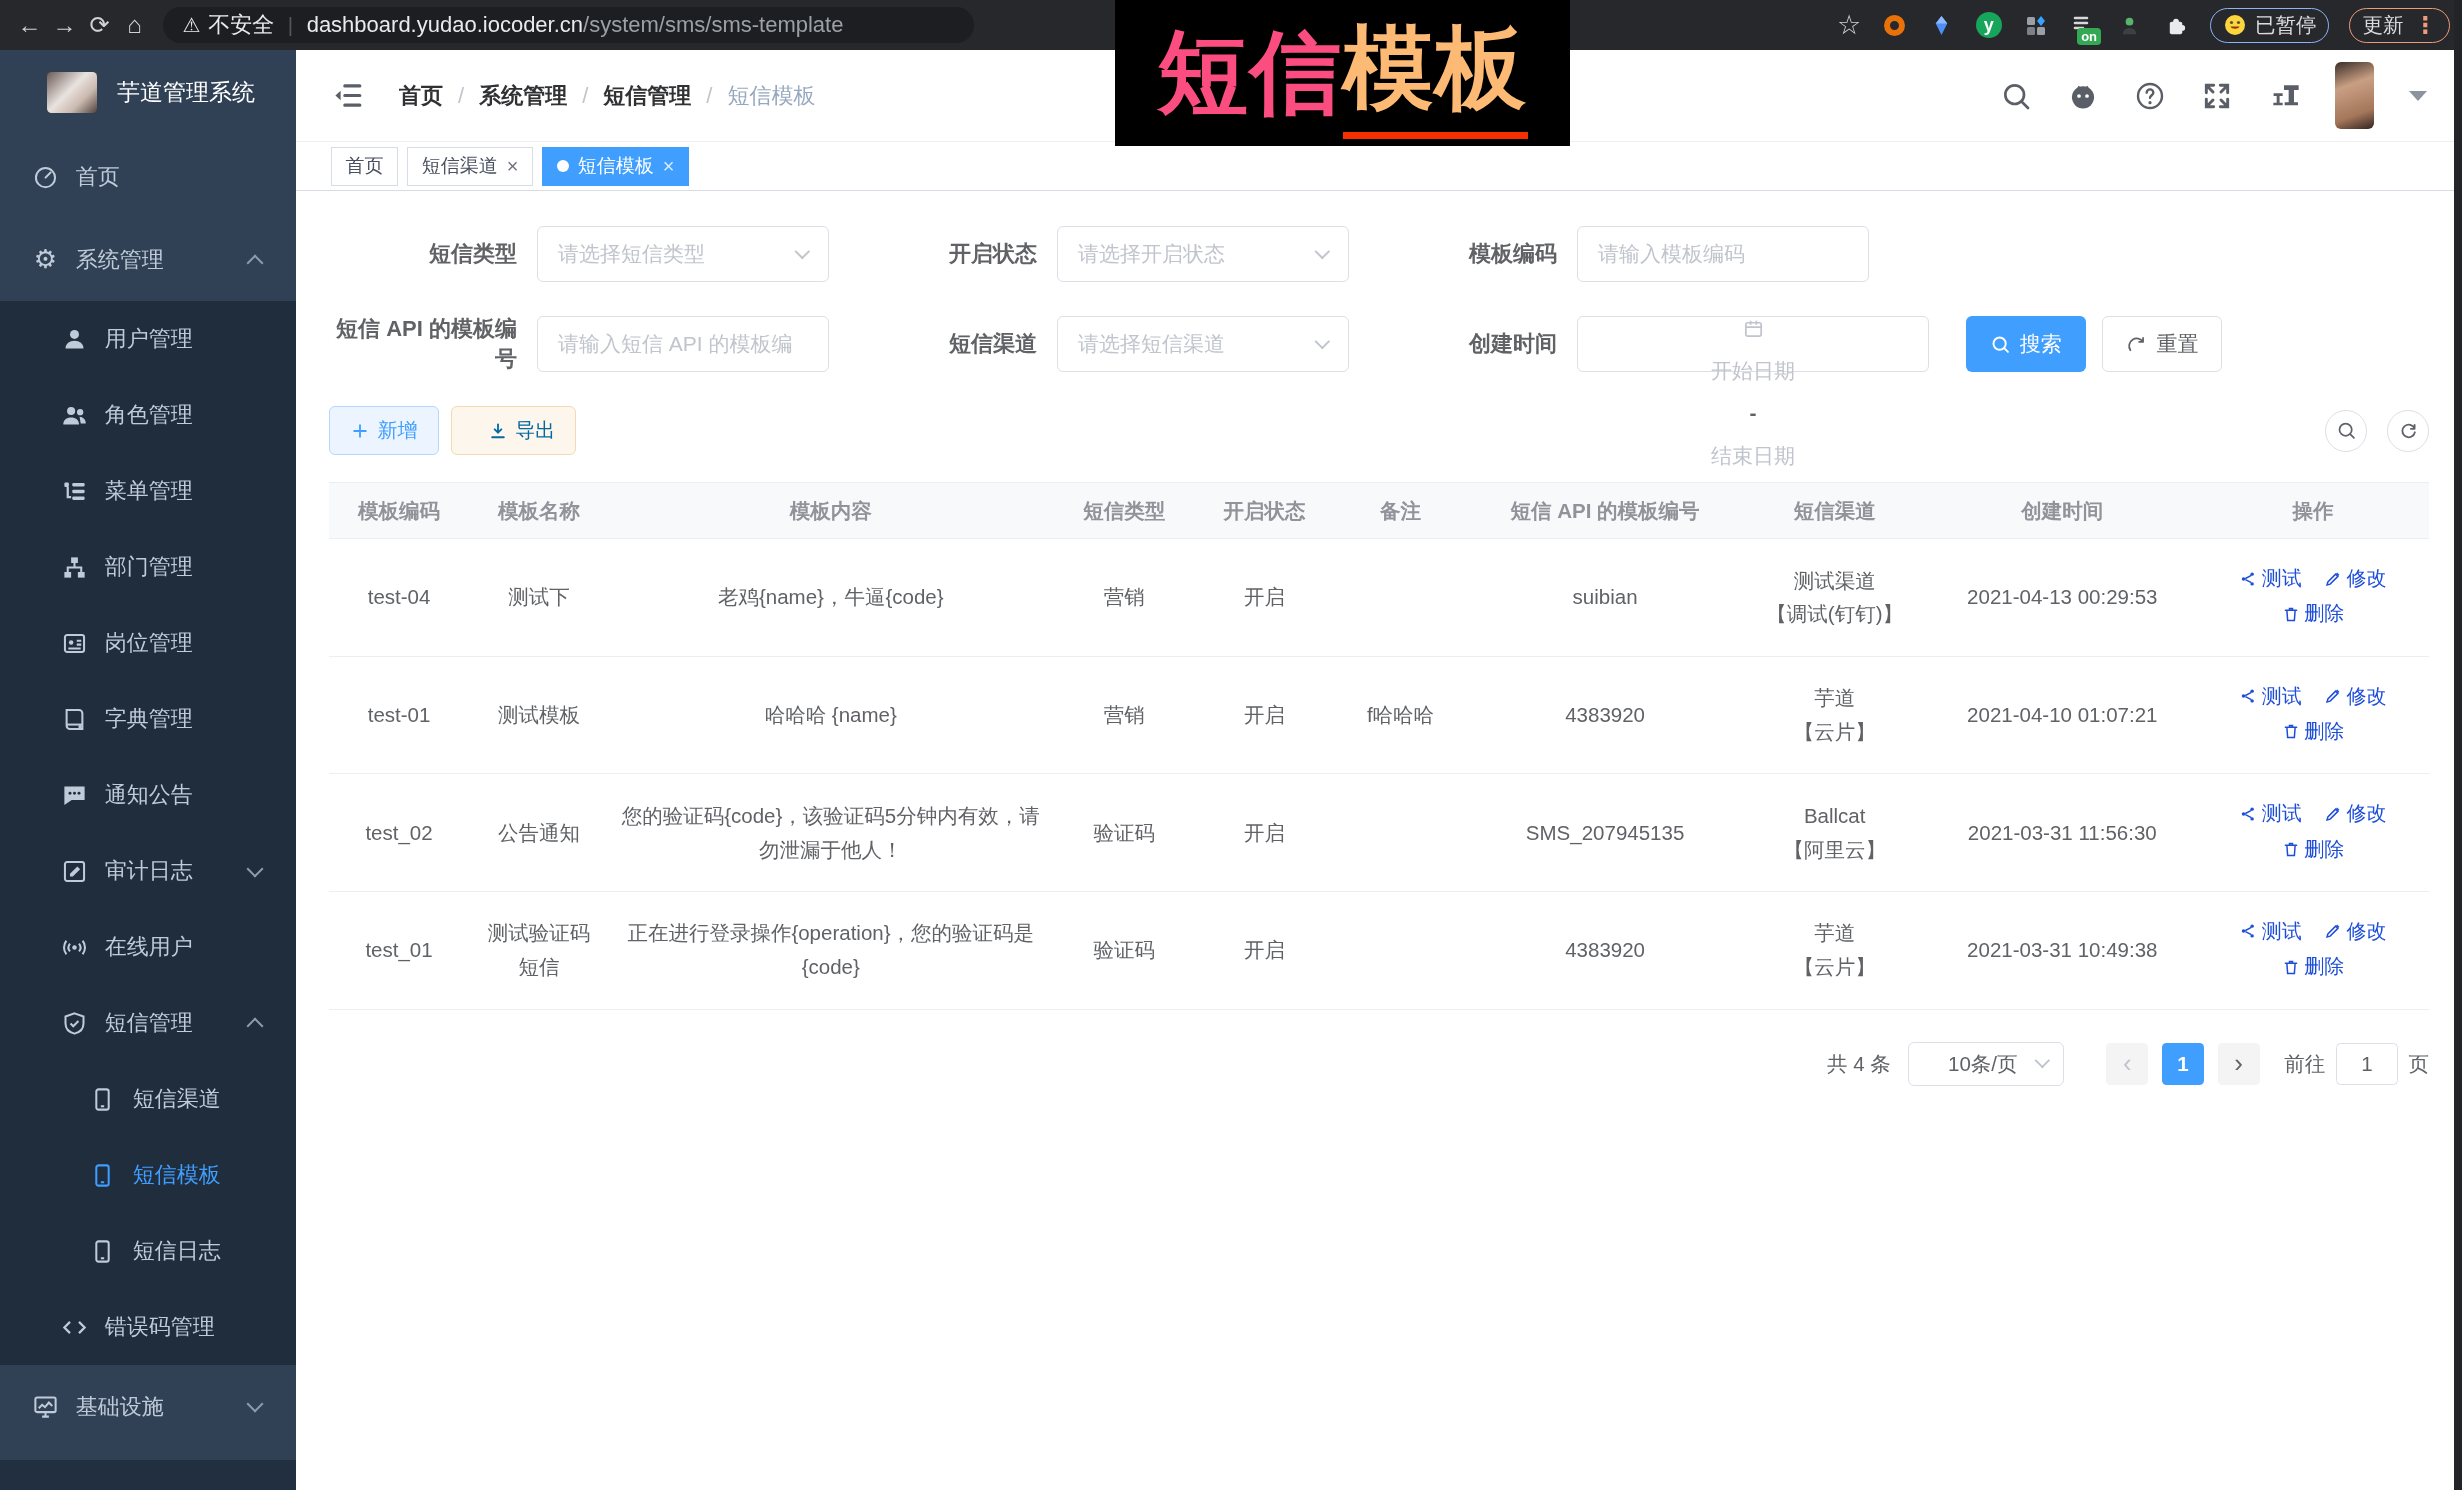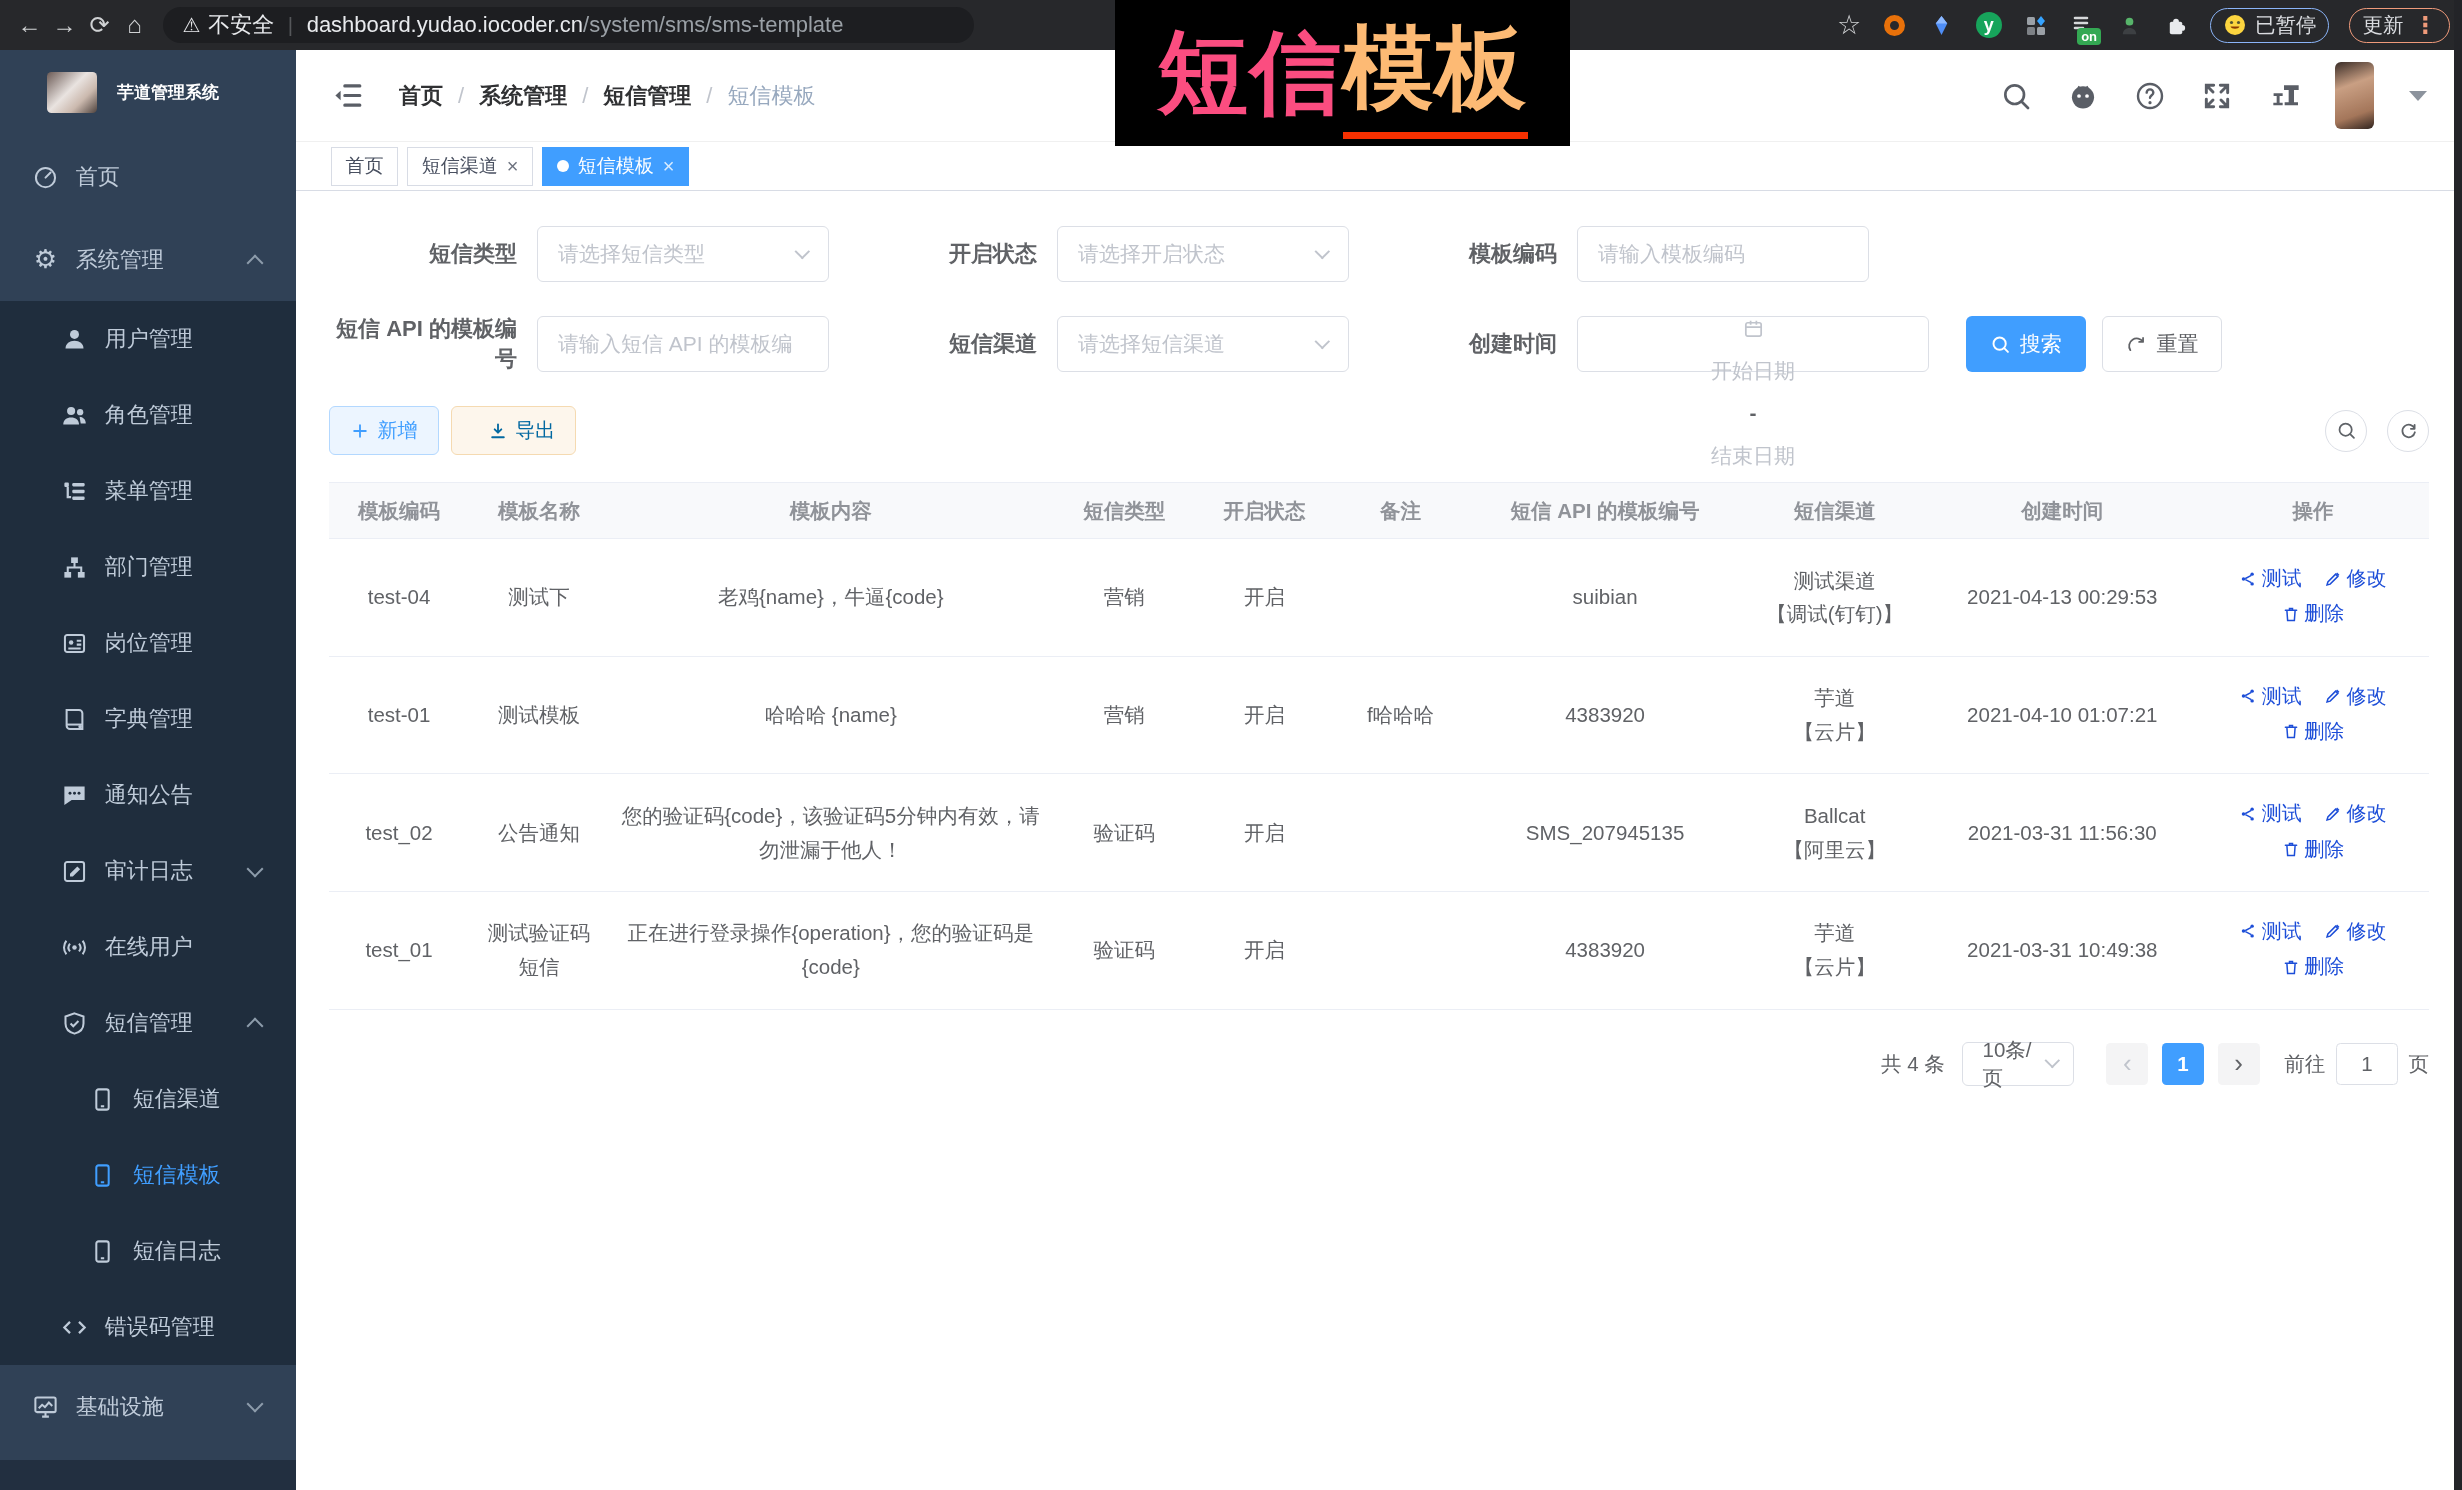--- a/index.html
+++ b/index.html
@@ -29,21 +29,21 @@
   
   .title-overlay { position:absolute; left:1067px; top:0; width:455px; height:146px; background:#000; z-index:50; display:flex; align-items:center; justify-content:center; font-size:91px; font-weight:700; letter-spacing:1.5px;margin-left:48px; }
   .ov1 { color:#fb4d80; }
   .ov2 { color:#fdba74; border-bottom:7.6px solid #f63000; padding-bottom:1.5px; }
 
   
   .app { display:flex; height:1440px; }
   .sidebar { width:296px; flex-shrink:0; background:#304156; display:flex; flex-direction:column; color:#bfcbd9; }
   .logo-row { height:85px; display:flex; align-items:center; padding-left:47px; gap:20px; }
   .logo-img { width:50px; height:41px; border-radius:4.5px; background:linear-gradient(135deg,#6b5a55 0%,#e9e3e0 45%,#cbb9ae 70%,#4e423d 100%); flex-shrink:0; }
-  .app-title { color:#ffffff; font-size:17px; font-weight:700; }
+  .app-title { color:#ffffff; font-size:23px; font-weight:400; }
   .side-item { display:flex; align-items:center; font-size:22px; color:#bfcbd9; cursor:pointer; flex-shrink:0; }
   .lv1 { height:83px; padding-left:32px; }
   .lv2 { height:76px; padding-left:61px; }
   .lv3 { height:76px; padding-left:89px; }
   .si-ic { width:27px; height:27px; margin-right:16.7px; flex-shrink:0; color:#bfcbd9; }
   .si-ic.glyph { font-size:26px; line-height:27px; text-align:center; }
   .submenu { background:#1f2d3d; }
   .side-item.active, .side-item.active .si-ic { color:#409eff; }
   .side-chev { width:12px; height:12px; border-right:2.3px solid #8d9cab; border-bottom:2.3px solid #8d9cab; margin-left:auto; margin-right:35px; flex-shrink:0; }
   .chev-up { transform:rotate(-135deg); margin-top:6px; }
@@ -102,21 +102,21 @@
   
   table { width:100%; border-collapse:collapse; table-layout:fixed; font-size:20.5px; color:#606266; }
   thead th { background:#f8f9fb; color:#909399; font-weight:700; height:56px; border-top:1.5px solid #ebeef5; border-bottom:1.5px solid #ebeef5; font-size:20.5px; }
   tbody td { border-bottom:1.5px solid #ebeef5; padding:23px 10.6px; text-align:center; line-height:1.65; word-break:break-word; }
   .link { color:#1d4ed8; display:inline-flex; align-items:center; gap:4.5px; margin:0 8.3px; font-size:20px; cursor:pointer; white-space:nowrap; }
   .link svg { width:18px; height:18px; }
 
   
   .pagination { display:flex; align-items:center; justify-content:flex-end; margin-top:32px; font-size:20.5px; color:#606266; }
   .pg-total { margin-right:16.7px; }
-  .pg-size { width:112px; height:44px; border:1.5px solid #dcdfe6; border-radius:6px; display:flex; align-items:center; padding:0 15px 0 20px; margin-right:26px; color:#606266; cursor:pointer; }
+  .pg-size { width:156px; height:44px; border:1.5px solid #dcdfe6; border-radius:6px; display:flex; align-items:center; padding:0 15px 0 20px; margin-right:36px; color:#606266; cursor:pointer; }
   .pg-btn { min-width:42px; height:42px; background:#f4f4f5; border-radius:4.5px; display:flex; align-items:center; justify-content:center; margin:0 6.8px; font-size:26px; color:#c0c4cc; cursor:pointer; }
   .pg-btn.enabled { color:#606266; }
   .pg-cur { min-width:42px; height:42px; background:#409eff; color:#fff; border-radius:4.5px; display:flex; align-items:center; justify-content:center; font-weight:700; margin:0 6.8px; cursor:pointer; }
   .pg-goto { margin-left:18px; display:flex; align-items:center; }
   .pg-goto input { width:62px; height:42px; border:1.5px solid #dcdfe6; border-radius:4.5px; text-align:center; font:inherit; color:#606266; margin:0 10.6px; outline:none; }
 
   .scroll-strip { position:absolute; right:0; top:0; width:7.6px; height:1490px; background:#232428; z-index:60; }
 </style>
 </head>
 <body>

